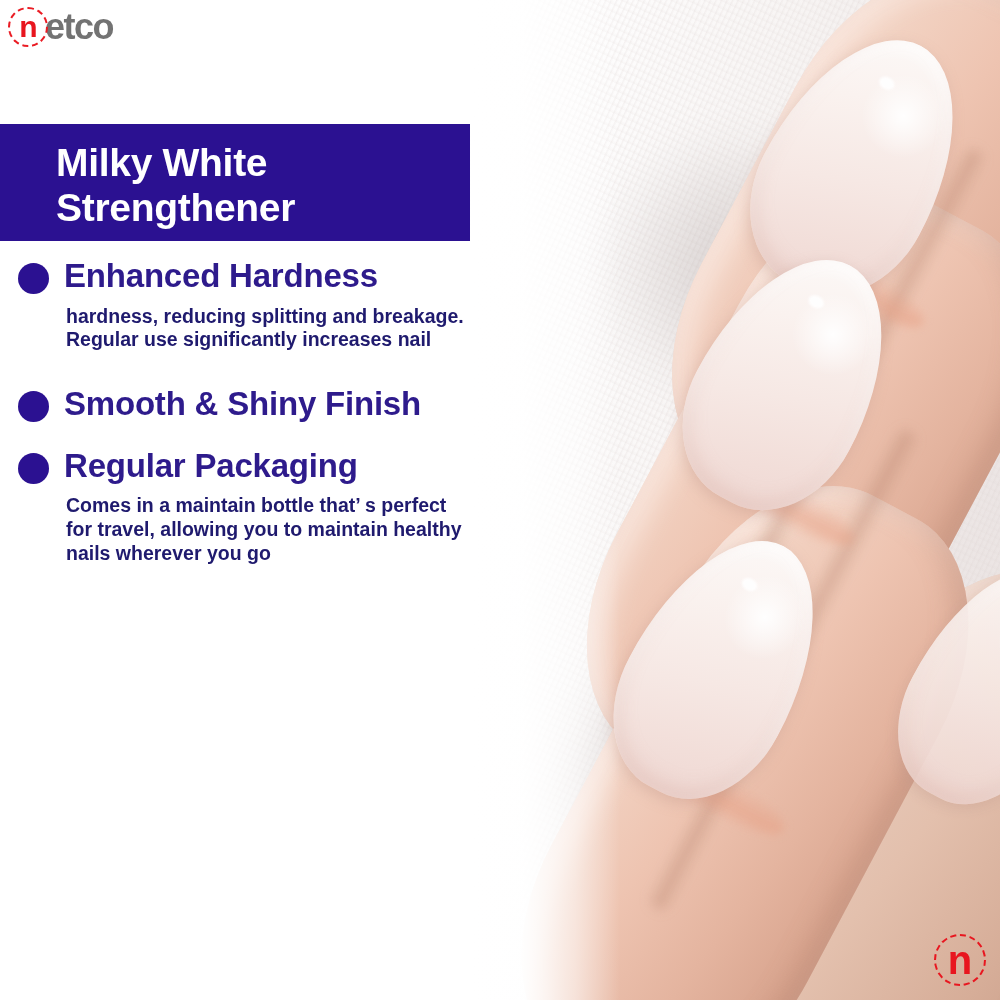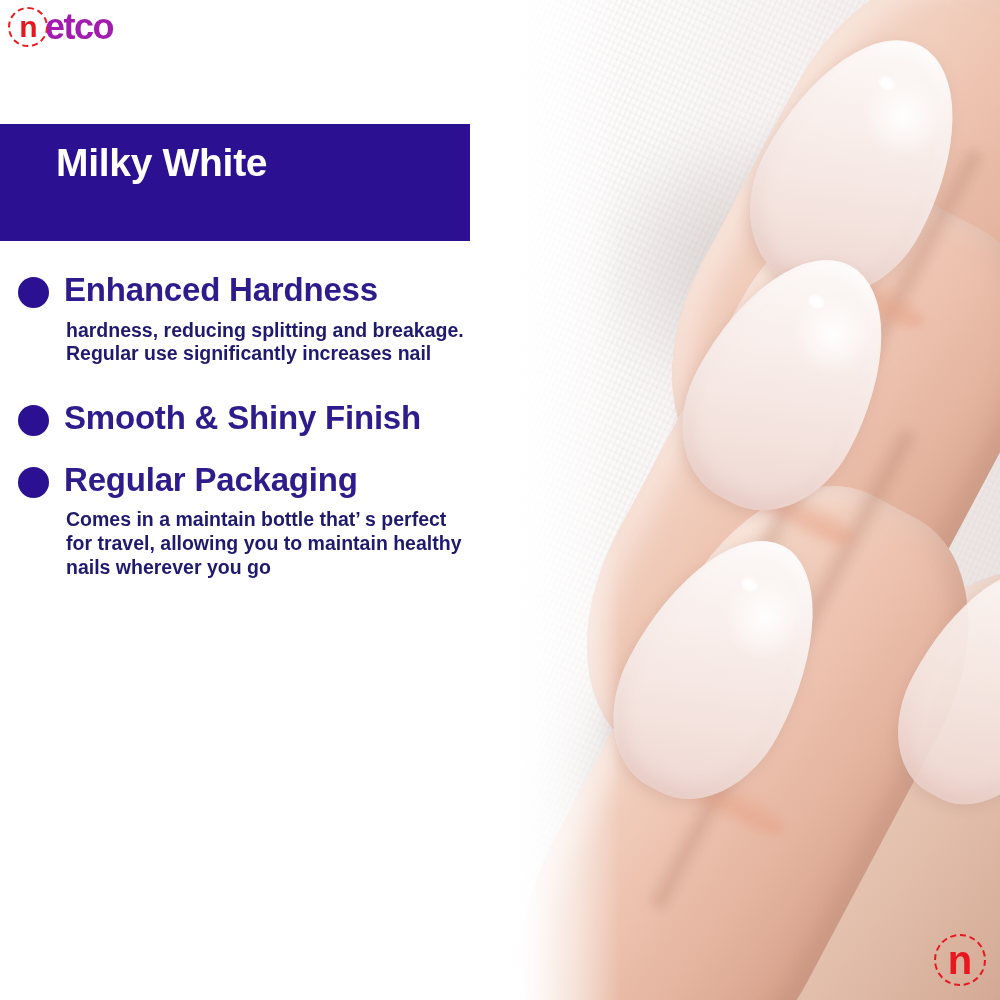--- a/index.html
+++ b/index.html
@@ -154,21 +154,21 @@
     transform: translate(-50%,-50%);
     font-size: 30px;
     font-weight: bold;
     color: #e8161f;
     line-height: 1;
     letter-spacing: -1px;
   }
   .logo-word {
     font-size: 36px;
     font-weight: bold;
-    color: #a21caf;
+    color: #737373;
     letter-spacing: -1.5px;
     margin-left: -3px;
     line-height: 1;
   }
 
   
   .title-banner {
     position: absolute;
     left: 0; top: 124px;
     width: 472px; height: 117px;
@@ -179,21 +179,21 @@
   .title-banner .t-line {
     color: #ffffff;
     font-size: 39px;
     font-weight: bold;
     line-height: 1.16;
     letter-spacing: -0.3px;
     white-space: nowrap;
   }
 
   
-  .features { position: absolute; left: 0; top: 270px; width: 500px; }
+  .features { position: absolute; left: 0; top: 256px; width: 500px; }
   .feature { position: relative; margin-bottom: 22px; }
   .bullet {
     position: absolute;
     left: 18px; top: 7px;
     width: 31px; height: 31px;
     border-radius: 50%;
     background: #2b1191;
   }
   .feature-title {
     margin-left: 64px;
@@ -279,20 +279,21 @@
   <div class="logo">
     <span class="logo-mark">
       <span class="ring"></span>
       <span class="n-glyph">n</span>
     </span>
     <span class="logo-word">etco</span>
   </div>
 
   <div class="title-banner">
     <div class="t-line">Milky White</div>
+    <div class="t-line">Strengthener</div>
   </div>
 
   <div class="features">
 
     <div class="feature f-a">
       <span class="bullet"></span>
       <div class="feature-title">Enhanced Hardness</div>
       <div class="feature-body">
         <div>hardness, reducing splitting and breakage.</div>
         <div>Regular use significantly increases nail</div>

